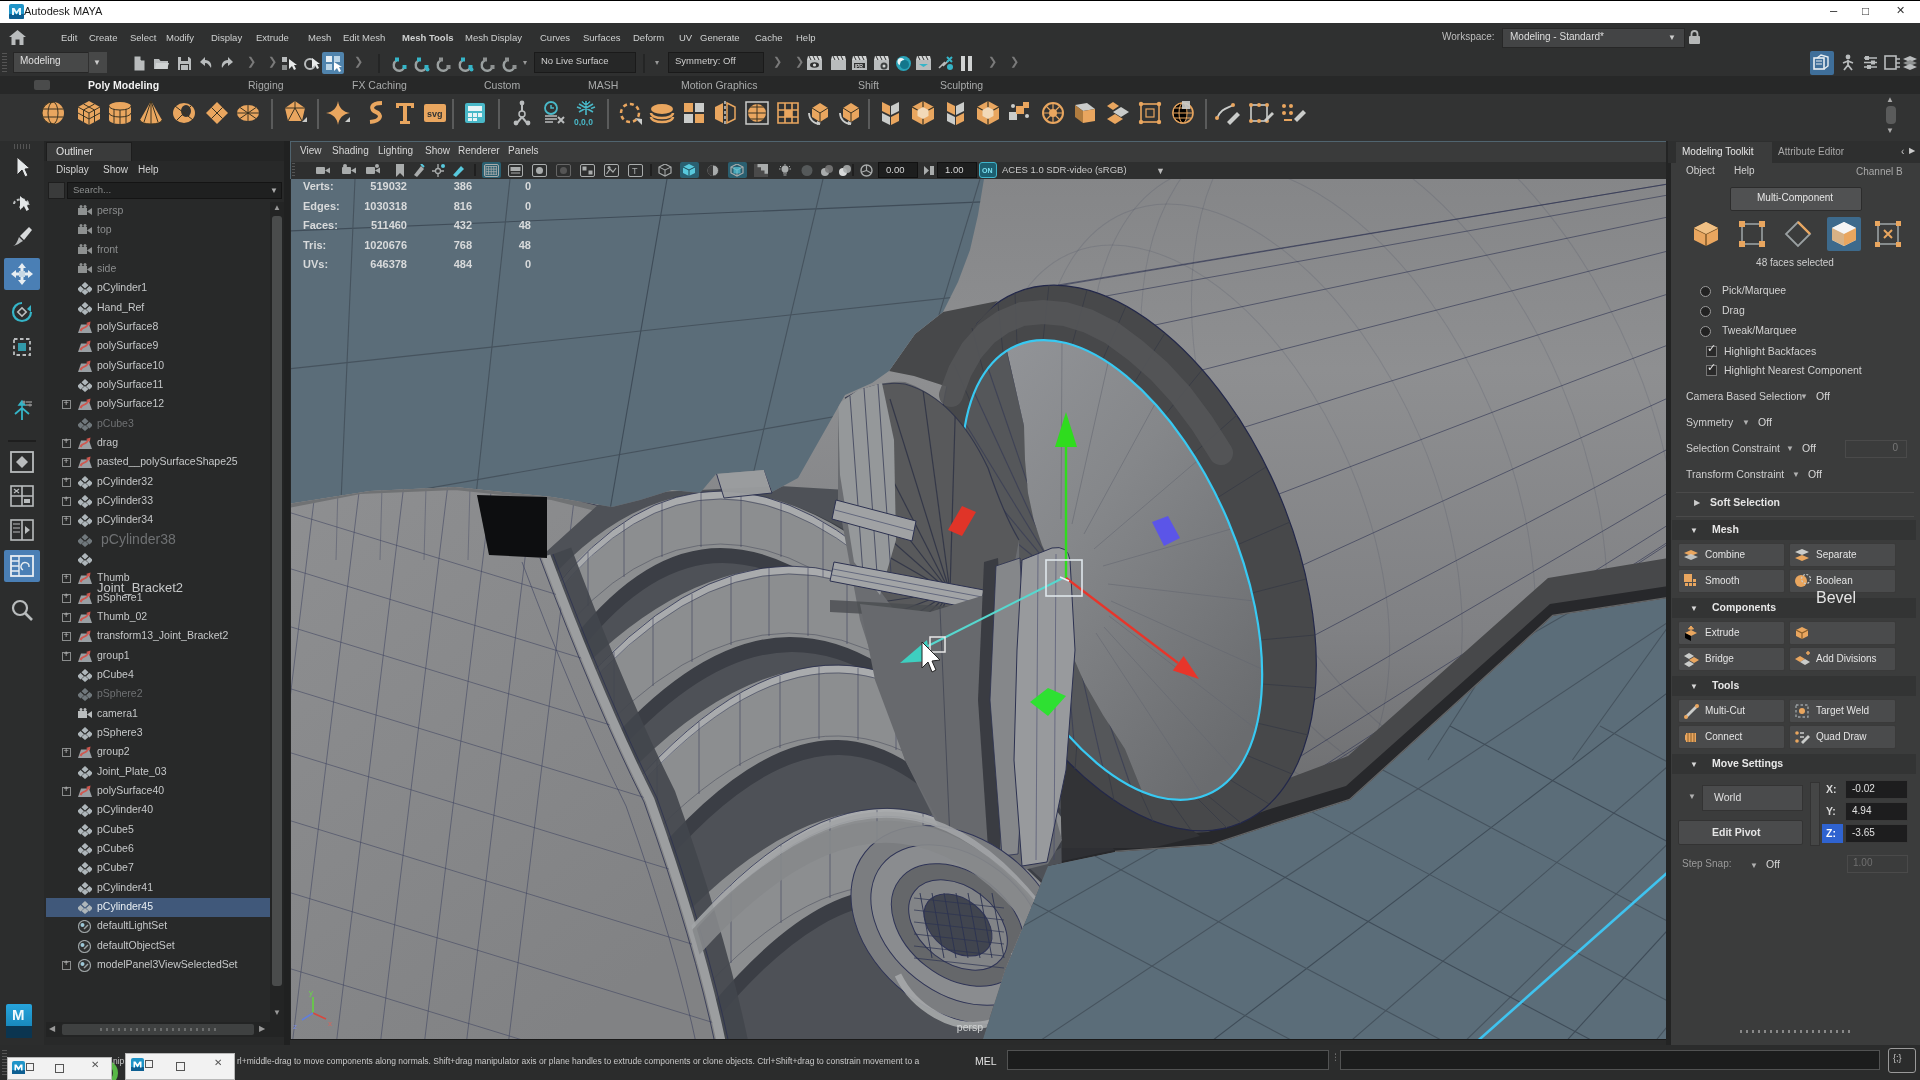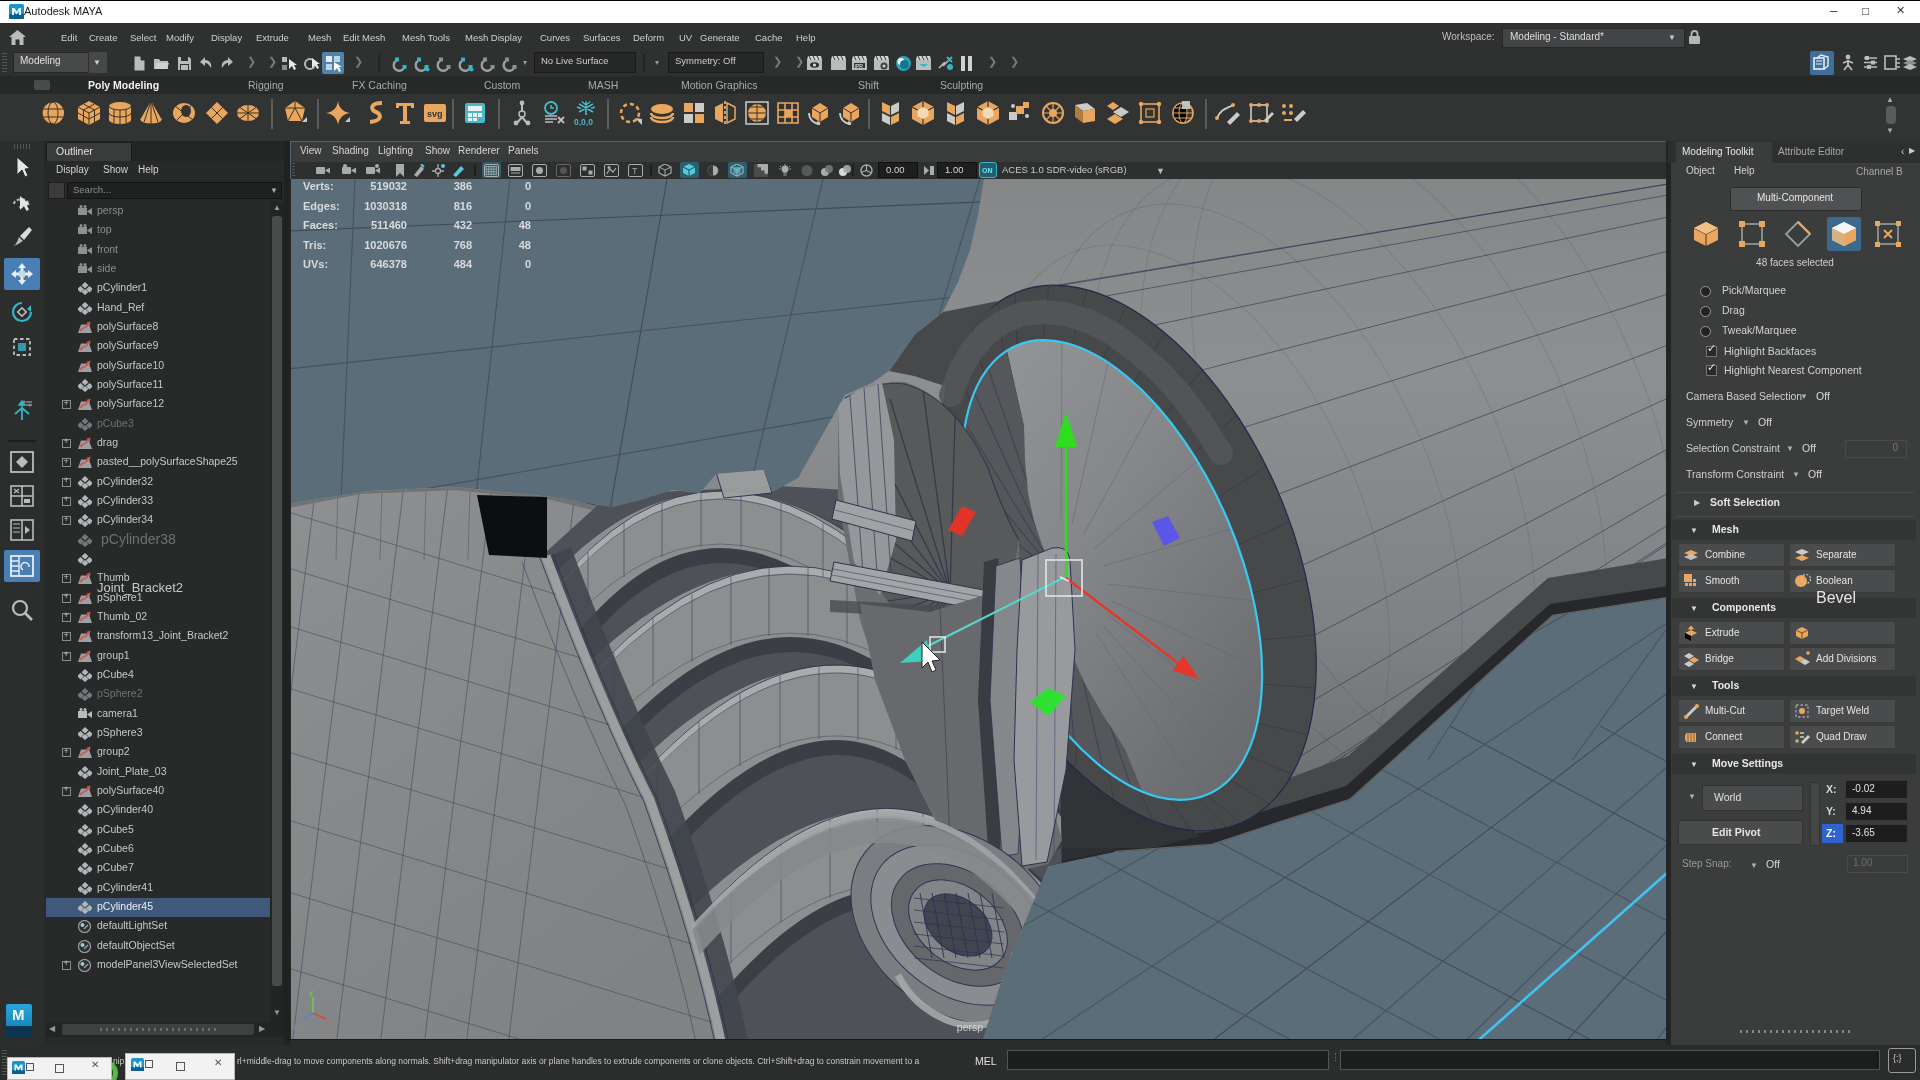--- a/index.html
+++ b/index.html
@@ -23,21 +23,21 @@
     </svg>
 <div class="t" style="position:absolute;top:32px;font-size:12px;color:#cfd1d1;font-weight:normal;line-height:11.5px;left:35px;margin-top:41px;">File</div>
 <div class="t" style="position:absolute;top:32px;font-size:9.5px;color:#cfd1d1;font-weight:normal;line-height:11.5px;left:61px;">Edit</div>
 <div class="t" style="position:absolute;top:32px;font-size:9.5px;color:#cfd1d1;font-weight:normal;line-height:11.5px;left:89px;">Create</div>
 <div class="t" style="position:absolute;top:32px;font-size:9.5px;color:#cfd1d1;font-weight:normal;line-height:11.5px;left:130px;">Select</div>
 <div class="t" style="position:absolute;top:32px;font-size:9.5px;color:#cfd1d1;font-weight:normal;line-height:11.5px;left:166px;">Modify</div>
 <div class="t" style="position:absolute;top:32px;font-size:9.5px;color:#cfd1d1;font-weight:normal;line-height:11.5px;left:211px;">Display</div>
 <div class="t" style="position:absolute;top:32px;font-size:9.5px;color:#cfd1d1;font-weight:normal;line-height:11.5px;left:256px;">Extrude</div>
 <div class="t" style="position:absolute;top:32px;font-size:9.5px;color:#cfd1d1;font-weight:normal;line-height:11.5px;left:308px;">Mesh</div>
 <div class="t" style="position:absolute;top:32px;font-size:9.5px;color:#cfd1d1;font-weight:normal;line-height:11.5px;left:343px;">Edit Mesh</div>
-<div class="t" style="position:absolute;top:32px;font-size:9.5px;color:#cfd1d1;font-weight:normal;line-height:11.5px;left:402px;">Mesh Tools</div>
+<div class="t" style="position:absolute;top:32px;font-size:9.5px;color:#cfd1d1;font-weight:bold;line-height:11.5px;left:402px;">Mesh Tools</div>
 <div class="t" style="position:absolute;top:32px;font-size:9.5px;color:#cfd1d1;font-weight:normal;line-height:11.5px;left:465px;">Mesh Display</div>
 <div class="t" style="position:absolute;top:32px;font-size:9.5px;color:#cfd1d1;font-weight:normal;line-height:11.5px;left:540px;">Curves</div>
 <div class="t" style="position:absolute;top:32px;font-size:9.5px;color:#cfd1d1;font-weight:normal;line-height:11.5px;left:583px;">Surfaces</div>
 <div class="t" style="position:absolute;top:32px;font-size:9.5px;color:#cfd1d1;font-weight:normal;line-height:11.5px;left:633px;">Deform</div>
 <div class="t" style="position:absolute;top:32px;font-size:9.5px;color:#cfd1d1;font-weight:normal;line-height:11.5px;left:679px;">UV</div>
 <div class="t" style="position:absolute;top:32px;font-size:9.5px;color:#cfd1d1;font-weight:normal;line-height:11.5px;left:700px;">Generate</div>
 <div class="t" style="position:absolute;top:32px;font-size:9.5px;color:#cfd1d1;font-weight:normal;line-height:11.5px;left:755px;">Cache</div>
 <div class="t" style="position:absolute;top:32px;font-size:9.5px;color:#cfd1d1;font-weight:normal;line-height:11.5px;left:796px;">Help</div>
 <div class="t" style="position:absolute;top:31px;font-size:10px;color:#bfbfbf;font-weight:normal;line-height:12px;left:1442px;">Workspace:</div>
 <div style="position:absolute;left:1502px;top:28px;width:183px;height:20px;background:#434445;border:1px solid #272727;"></div>

